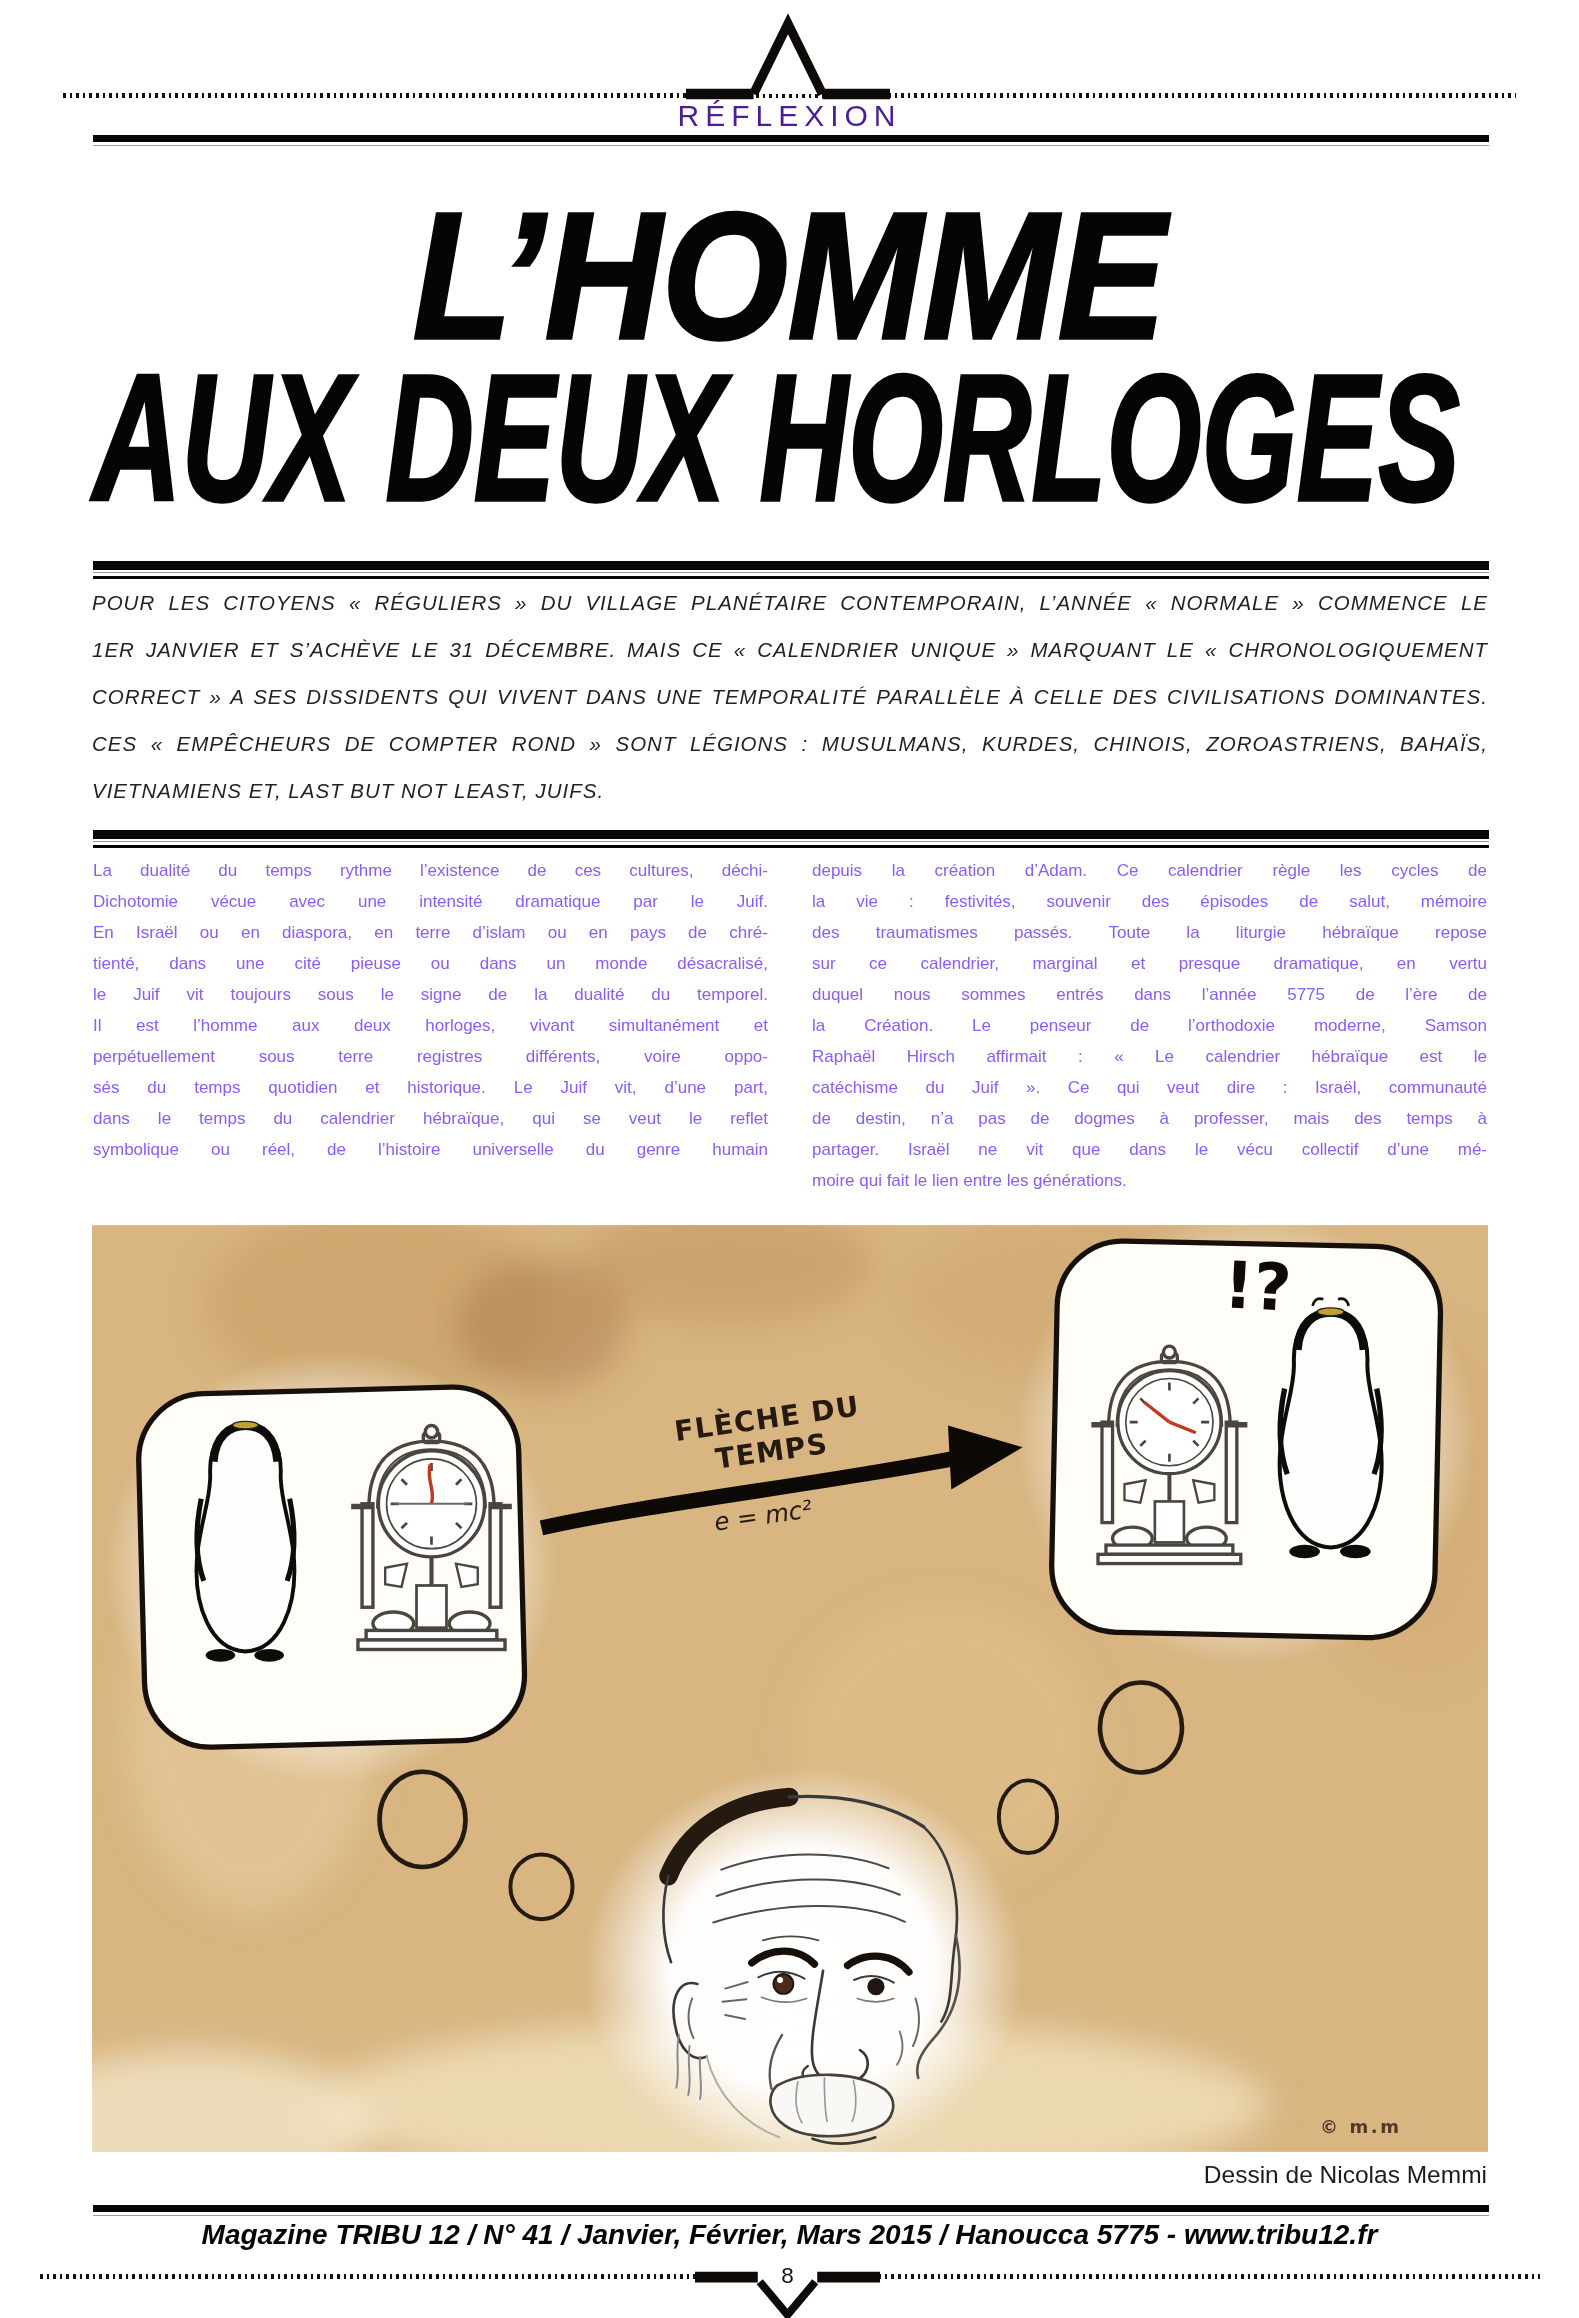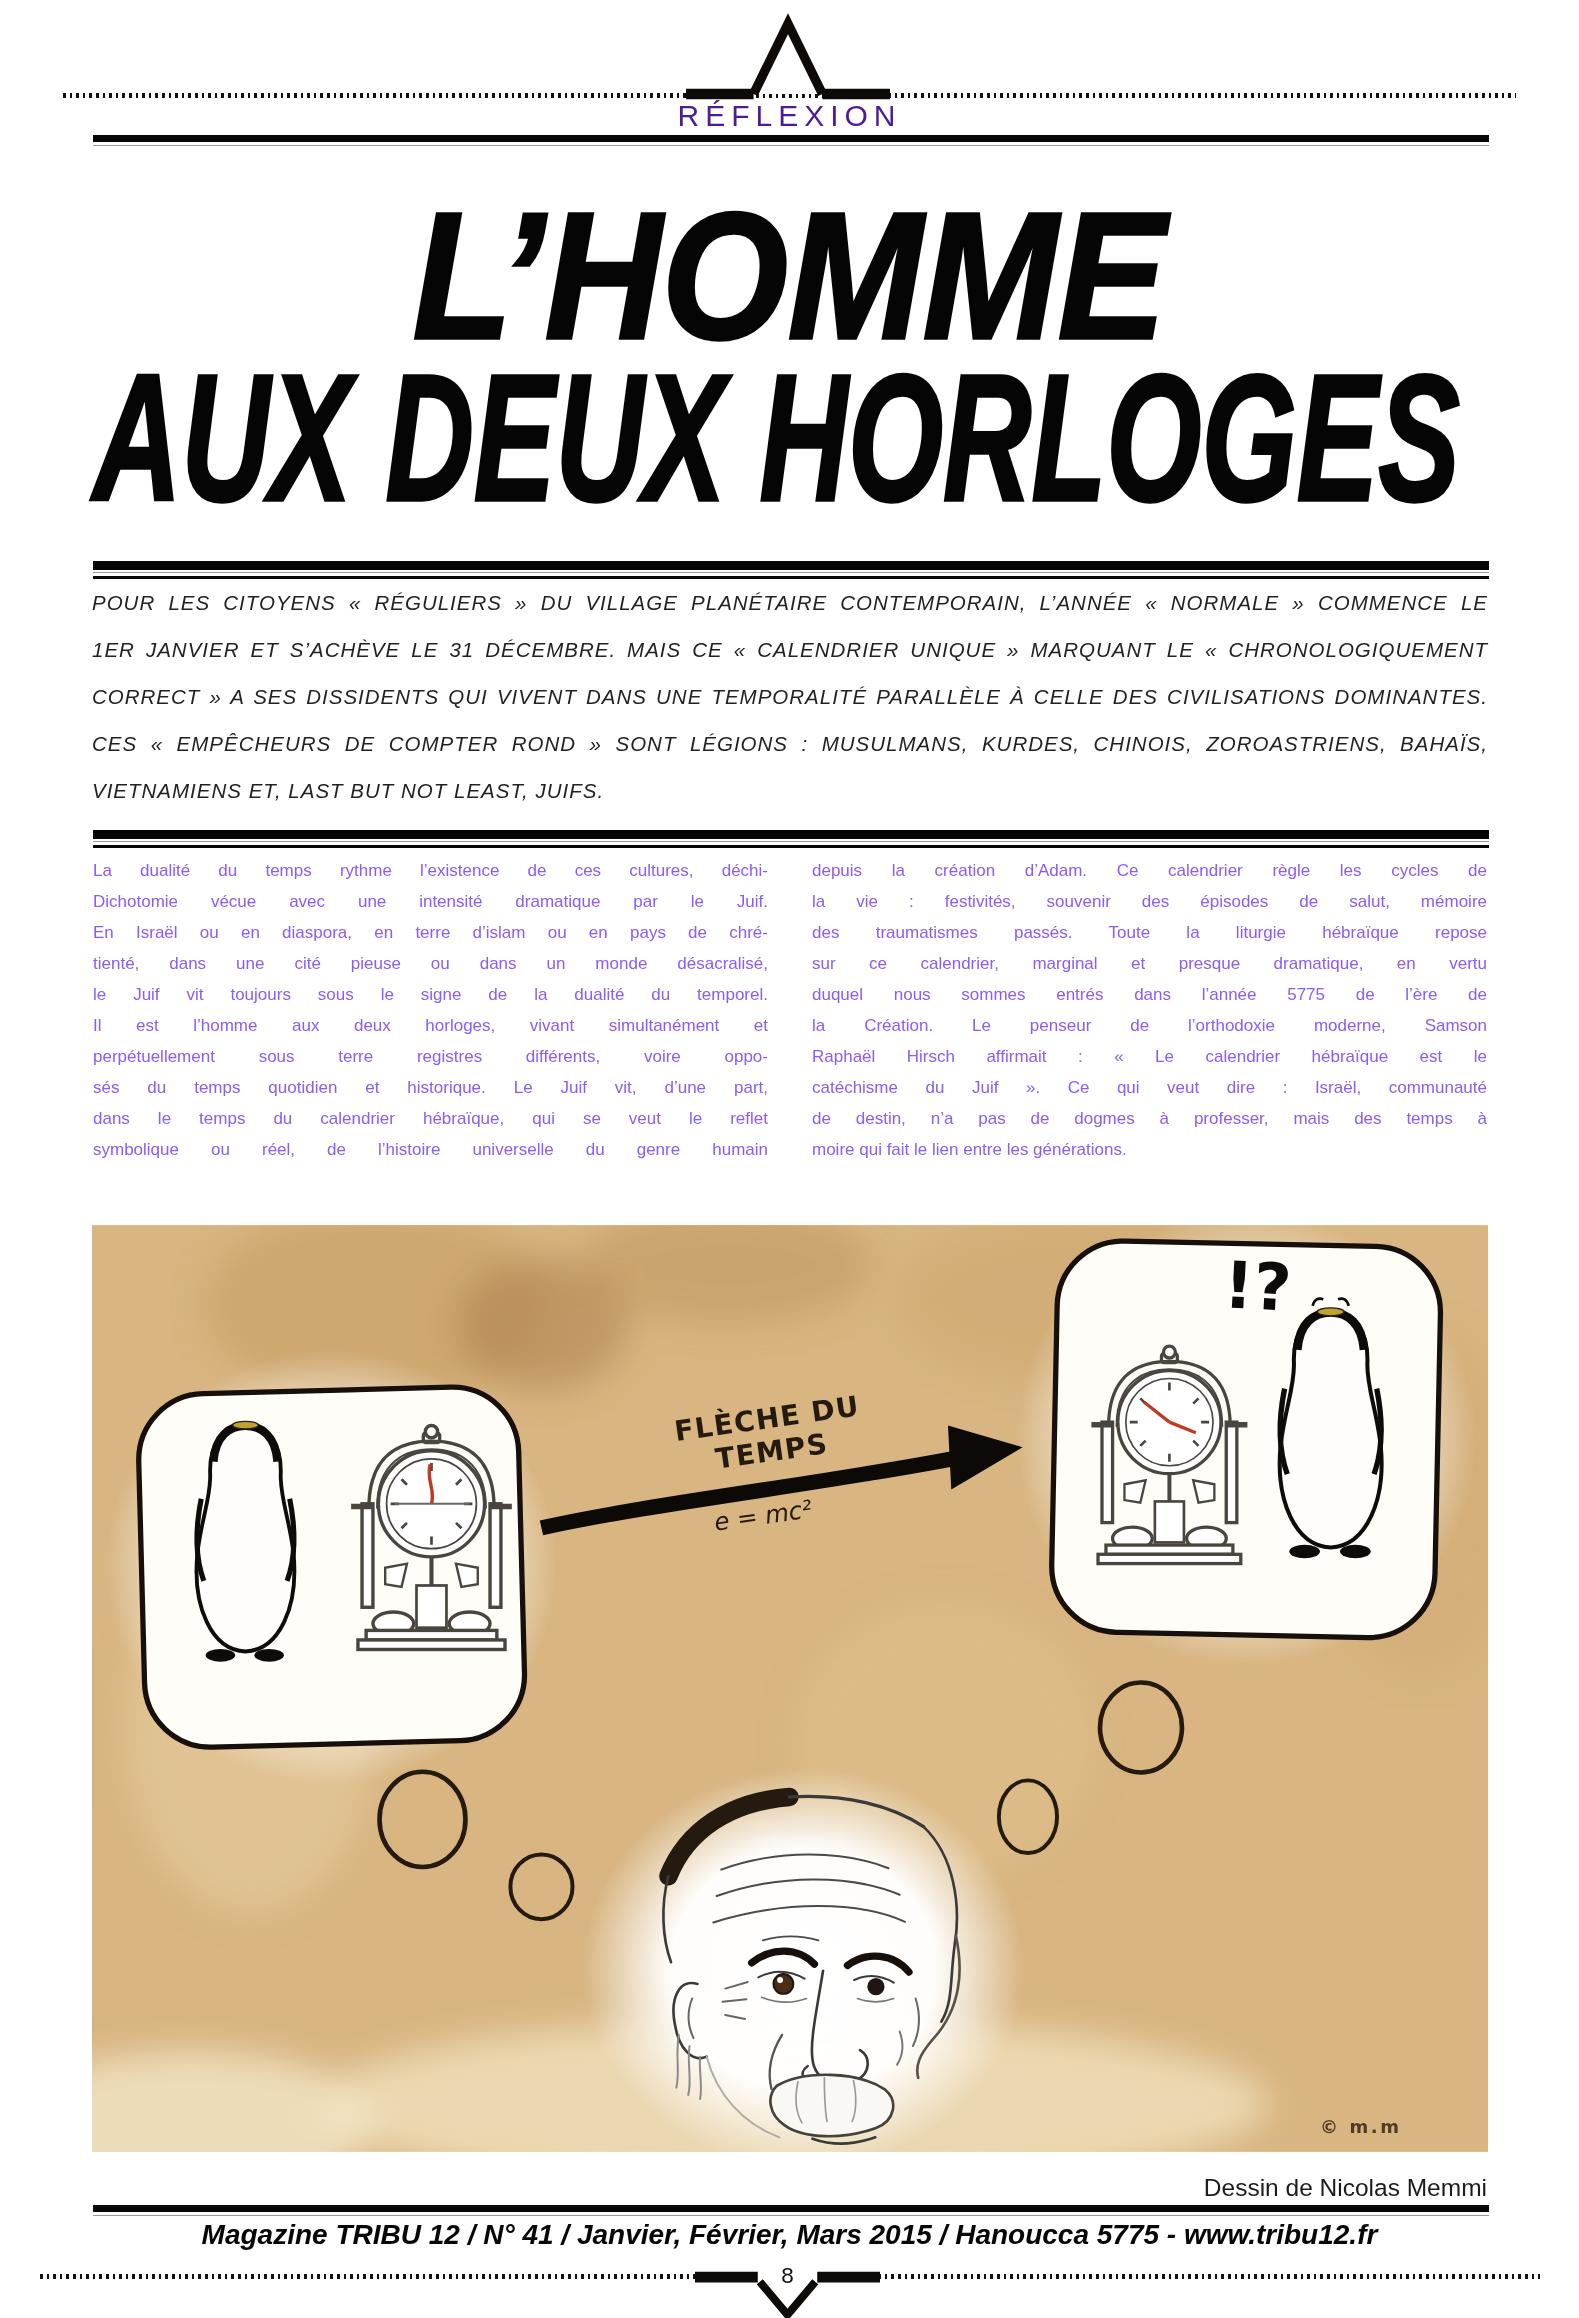--- a/index.html
+++ b/index.html
@@ -41,21 +41,21 @@
   #cartoon svg{position:absolute;left:0;top:0;}
   .cartoon-text{position:absolute;font-family:"DejaVu Sans",sans-serif;color:#241a10;}
   #arrow-label{left:562px;top:177px;width:231px;text-align:center;font-weight:700;font-size:28px;
                letter-spacing:1.3px;transform:rotate(-8deg);}
   #formula{left:615px;top:276px;width:112px;text-align:center;font-style:italic;font-size:24.5px;
            transform:rotate(-8deg);}
   #interrobang{left:1132px;top:24px;font-size:65px;font-weight:700;color:#0d0a07;transform:rotate(3deg);}
   #signature{left:1228px;top:891px;font-size:18px;letter-spacing:2.6px;color:#503a28;font-weight:700;}
 
   
-  #caption{right:92px;top:2161px;font-size:24.5px;color:#1c1c1c;margin-top:13px;}
+  #caption{right:92px;top:2161px;font-size:24.5px;color:#1c1c1c;}
   #footer-line{left:0;right:0;top:2219px;text-align:center;font-size:28px;font-weight:700;font-style:italic;color:#060606;}
   #page-number{left:761px;top:2263px;width:53px;text-align:center;font-size:22.5px;color:#111;}
 </style>
 </head>
 <body>
 
 <div id="page">
 
   <div class="abs dotline" style="left:63px;top:93px;width:1453px;"></div>
   <svg class="abs" style="left:682px;top:13.2px;" width="212" height="89" viewBox="0 0 320 134">
@@ -104,20 +104,21 @@
   <div id="col-right" class="abs bodycol">
       <div class="bline">depuis la création d’Adam. Ce calendrier règle les cycles de</div>
       <div class="bline">la vie : festivités, souvenir des épisodes de salut, mémoire</div>
       <div class="bline">des traumatismes passés. Toute la liturgie hébraïque repose</div>
       <div class="bline">sur ce calendrier, marginal et presque dramatique, en vertu</div>
       <div class="bline">duquel nous sommes entrés dans l’année 5775 de l’ère de</div>
       <div class="bline">la Création. Le penseur de l’orthodoxie moderne, Samson</div>
       <div class="bline">Raphaël Hirsch affirmait : « Le calendrier hébraïque est le</div>
       <div class="bline">catéchisme du Juif ». Ce qui veut dire : Israël, communauté</div>
       <div class="bline">de destin, n’a pas de dogmes à professer, mais des temps à</div>
+      <div class="bline">partager. Israël ne vit que dans le vécu collectif d’une mé-</div>
       <div class="bline">moire qui fait le lien entre les générations.</div>
     </div>
 
   <div id="cartoon" class="abs">
     <svg width="1396" height="927" viewBox="0 0 2112 1402">
       <defs>
         <filter id="soft" x="-40%" y="-40%" width="180%" height="180%">
             <feGaussianBlur stdDeviation="26"></feGaussianBlur>
           </filter>
         <radialGradient id="glowW" cx="50%" cy="50%" r="50%">

